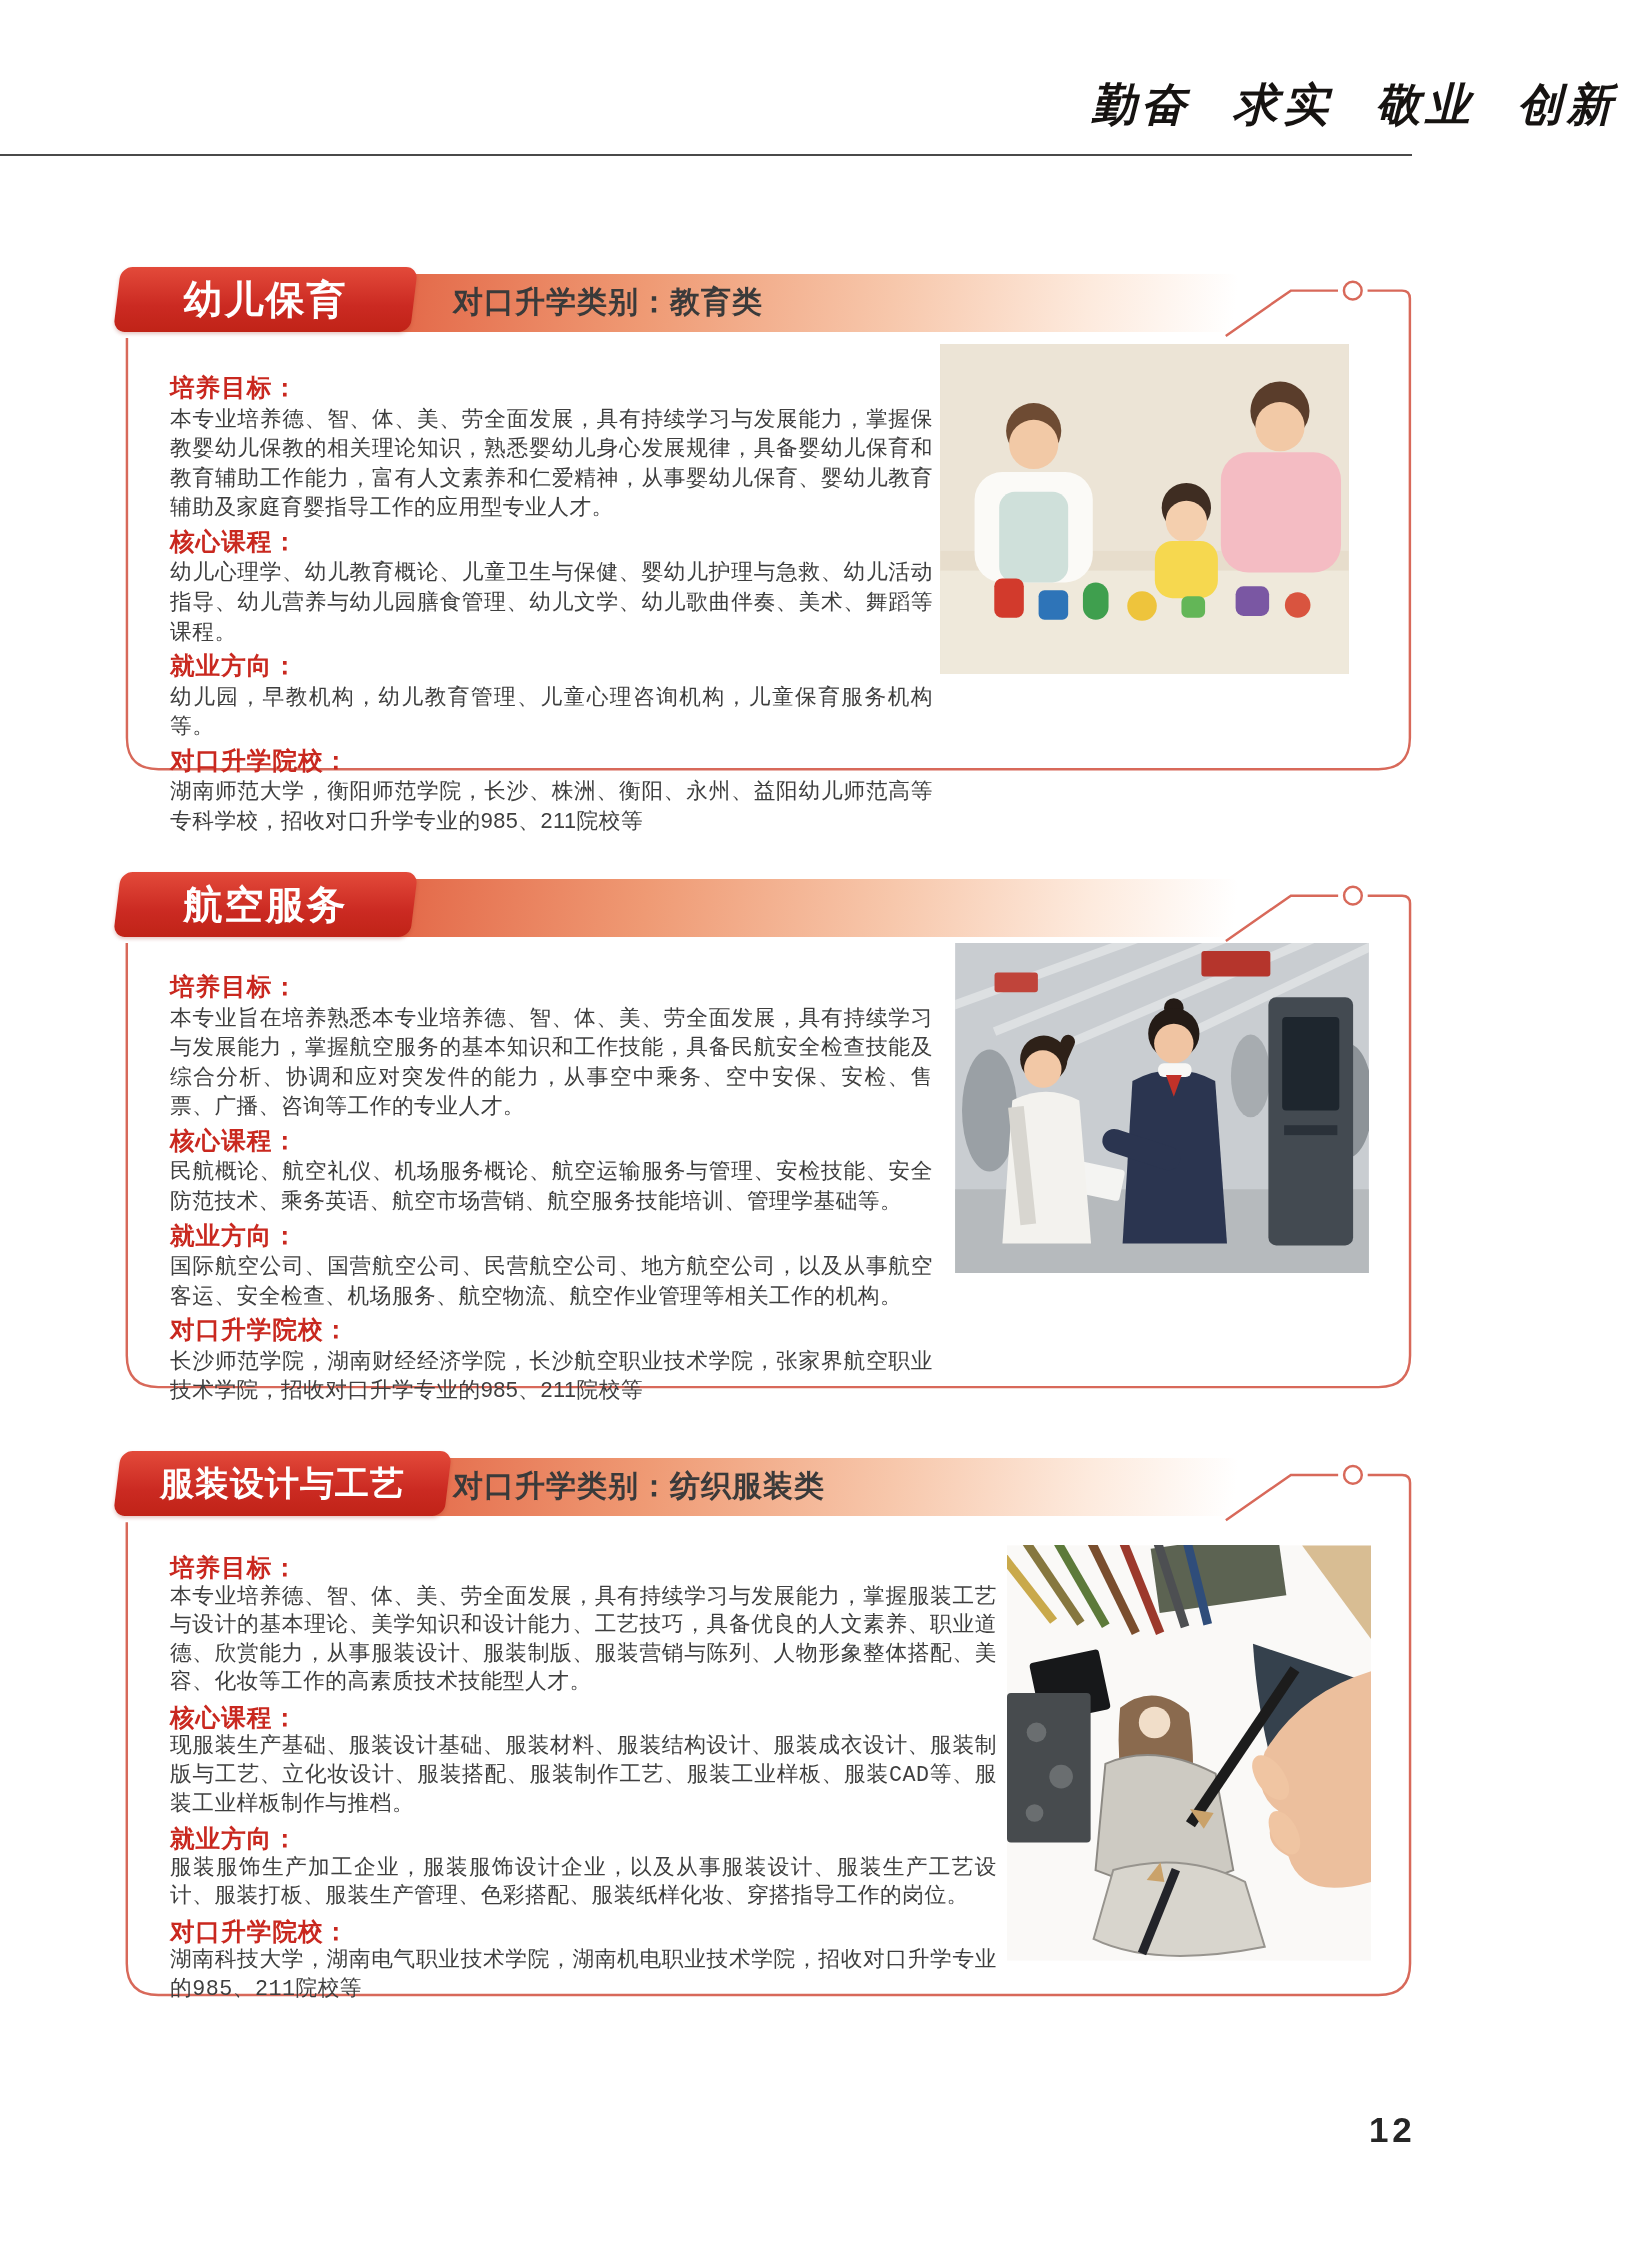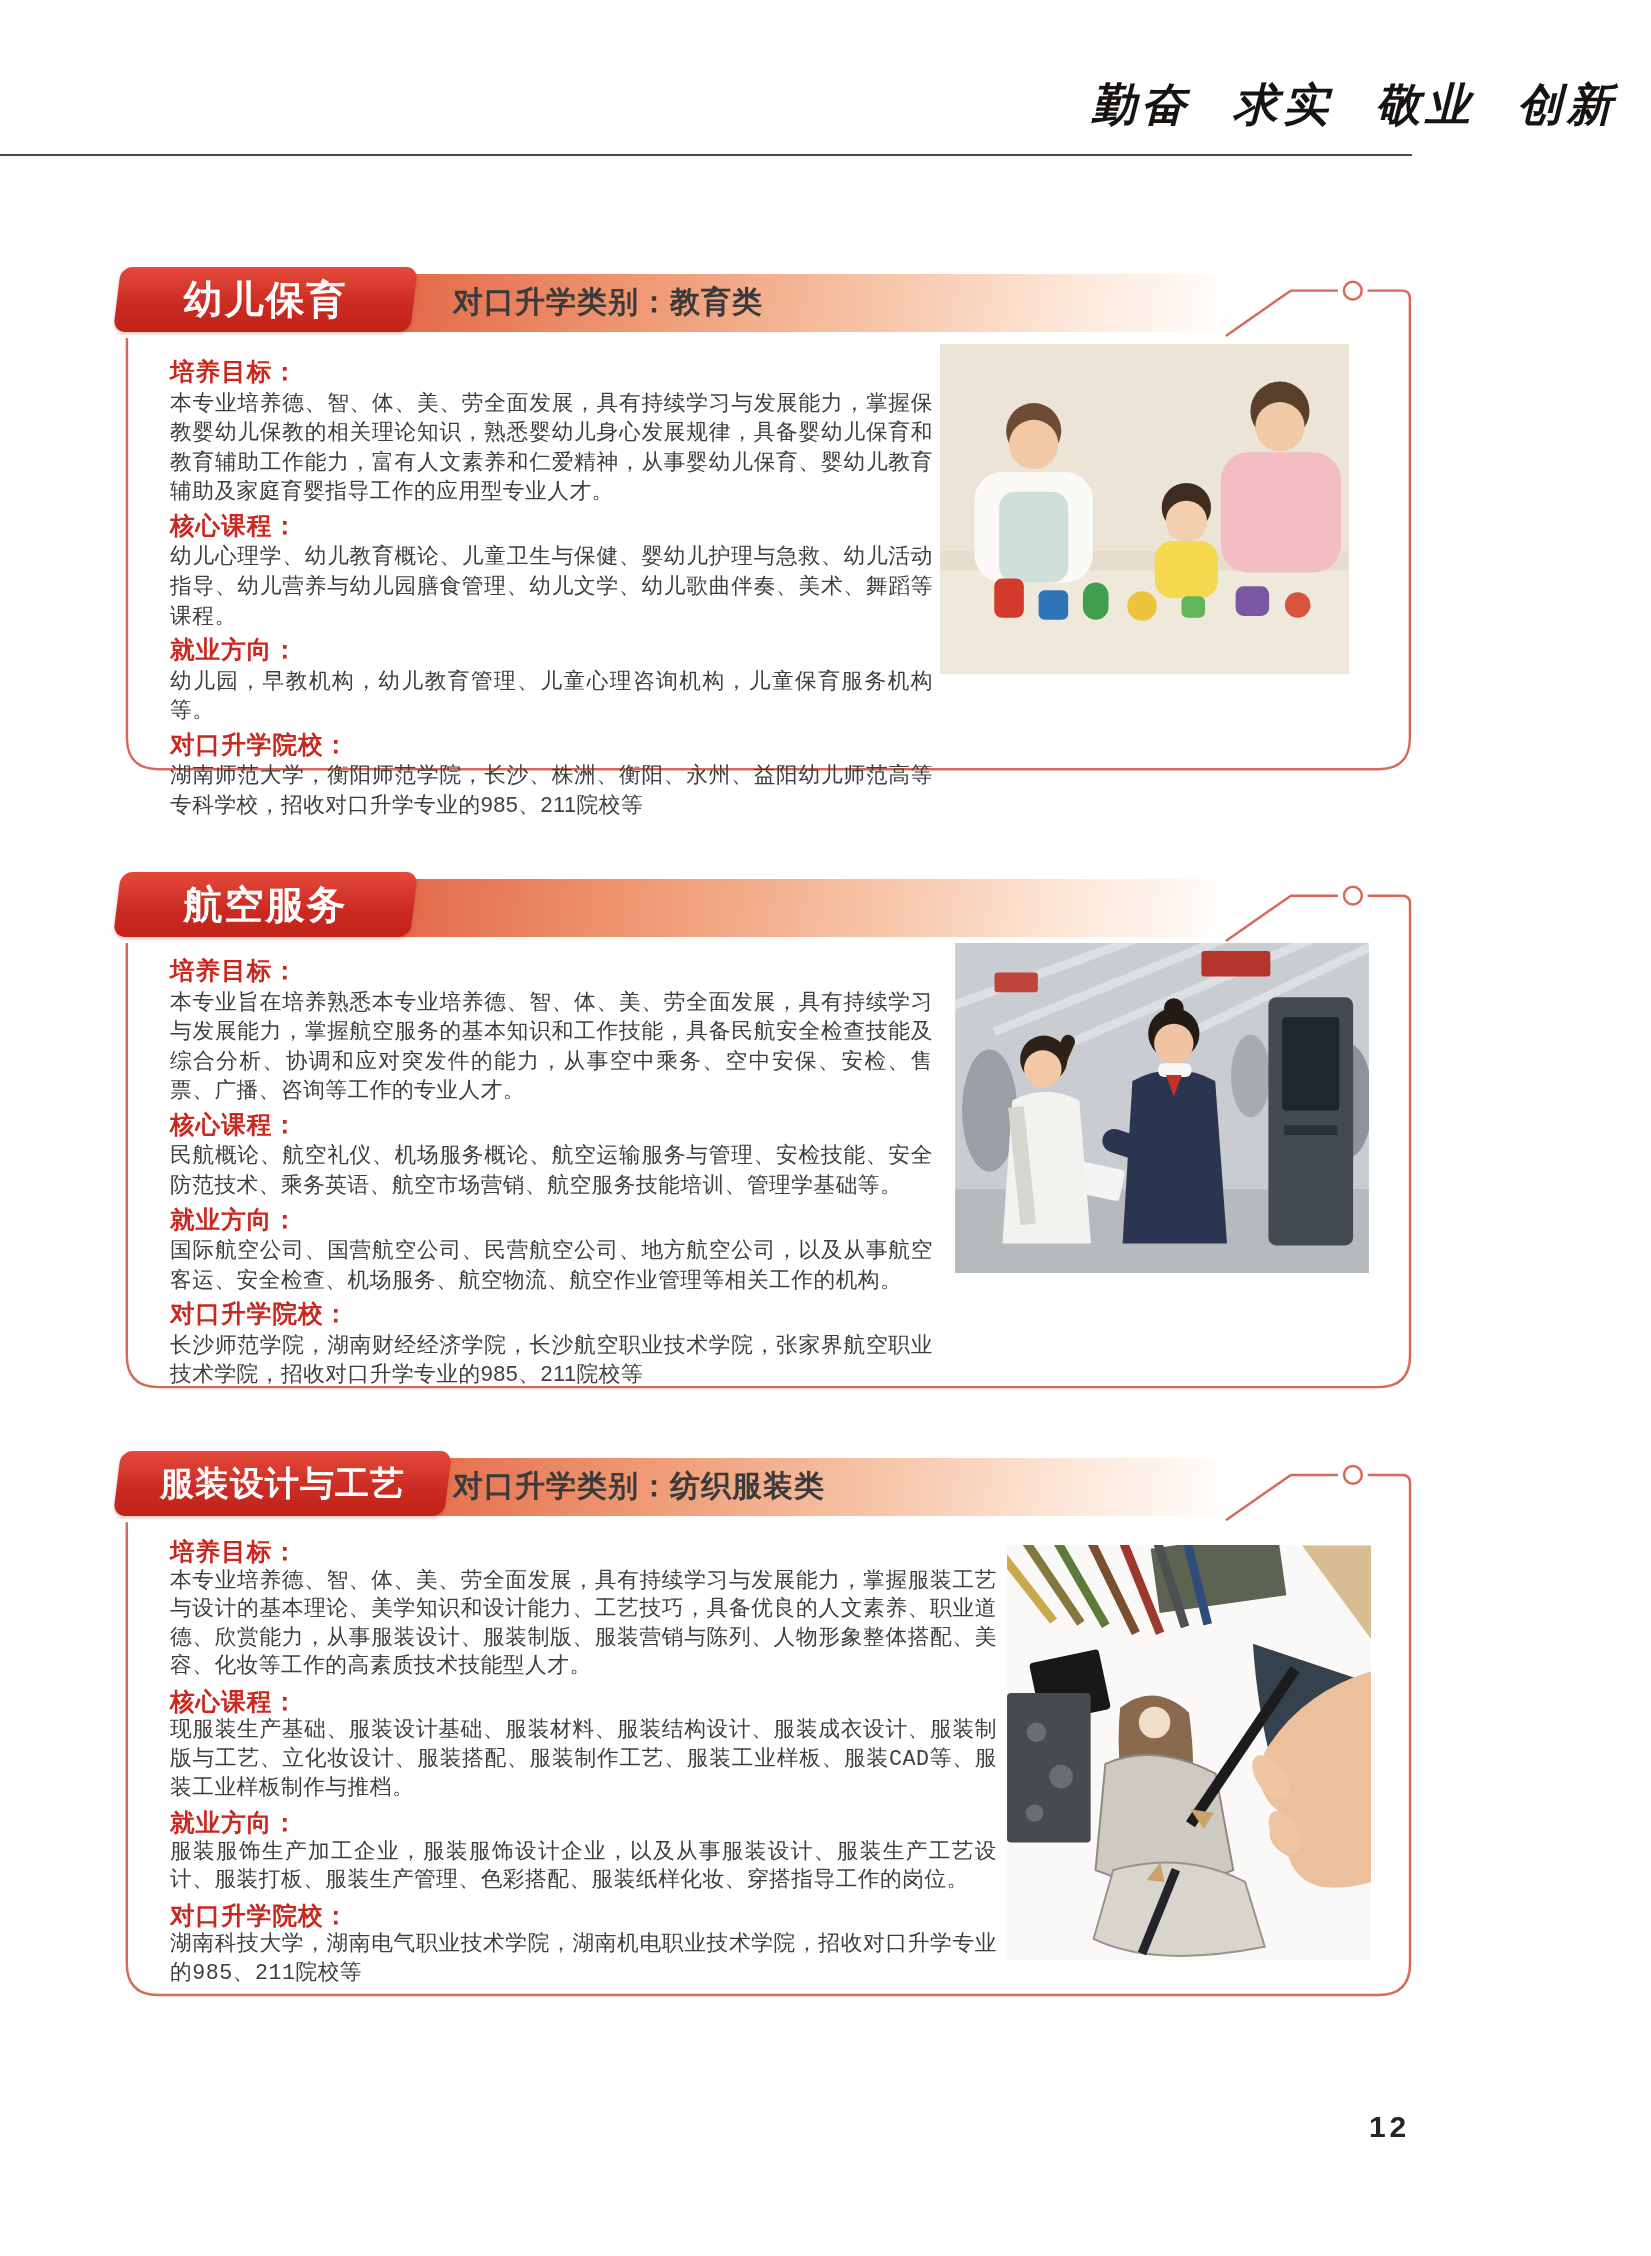--- a/index.html
+++ b/index.html
@@ -8,21 +8,21 @@
     font-family:"Liberation Sans","DejaVu Sans",sans-serif; overflow:hidden;
   }
   .top-rule{position:absolute; left:0; top:154px; width:1412px; height:2px; background:#4a4a4a;}
   .motto{
     position:absolute; right:35px; top:75px;
     font-family:"DejaVu Serif","Liberation Serif",serif;
     font-style:italic; font-weight:bold; font-size:45px; color:#161311;
     letter-spacing:4.9px; word-spacing:21.7px; white-space:nowrap;
   }
   .page-number{
-    position:absolute; left:1369px; top:2110px; font-size:30px; font-weight:bold;
+    position:absolute; left:1369px; top:2110px; font-size:35px; font-weight:bold;
     color:#262626; letter-spacing:3.9px;
   }
   
   .card{position:absolute; left:113px; width:1300px;}
   #card-1{top:267px; height:512px;}
   #card-2{top:872px; height:525px;}
   #card-3{top:1451px; height:554px;}
   .card-frame{position:absolute; left:0; top:0; pointer-events:none;}
   .hbar{
     position:absolute; left:138px; top:6.9px; width:985px; height:58px;
@@ -47,21 +47,21 @@
     font-size:30px; font-weight:600; color:#3a3a3a; letter-spacing:1px;
   }
   .card-body{position:absolute; left:57px; width:763px;}
   #card-1 .card-body{top:91px;}
   #card-2 .card-body{top:85px;}
   #card-3 .card-body{top:87px; width:827px;}
   .sec-head{
     font-size:24.6px; line-height:27.6px; font-weight:bold; color:#c9281f;
     margin:5.9px 0 2px 0; letter-spacing:1px;
   }
-  .sec:first-child .sec-head{margin-top:0;}
+  .sec:first-child .sec-head{margin-top:16px;}
   .sec-body{
     font-size:21.7px; line-height:29.6px; color:#3e3e3e; margin:0;
     text-align:justify; letter-spacing:0.5px;
   }
   #card-3 .sec-body{line-height:28.6px;font-family:Liberation Mono, monospace;}
   .photo{position:absolute; display:block;}
   #photo-1{left:827px; top:77px;}
   #photo-2{left:842px; top:71px;}
   #photo-3{left:894px; top:94px;}
 </style>

